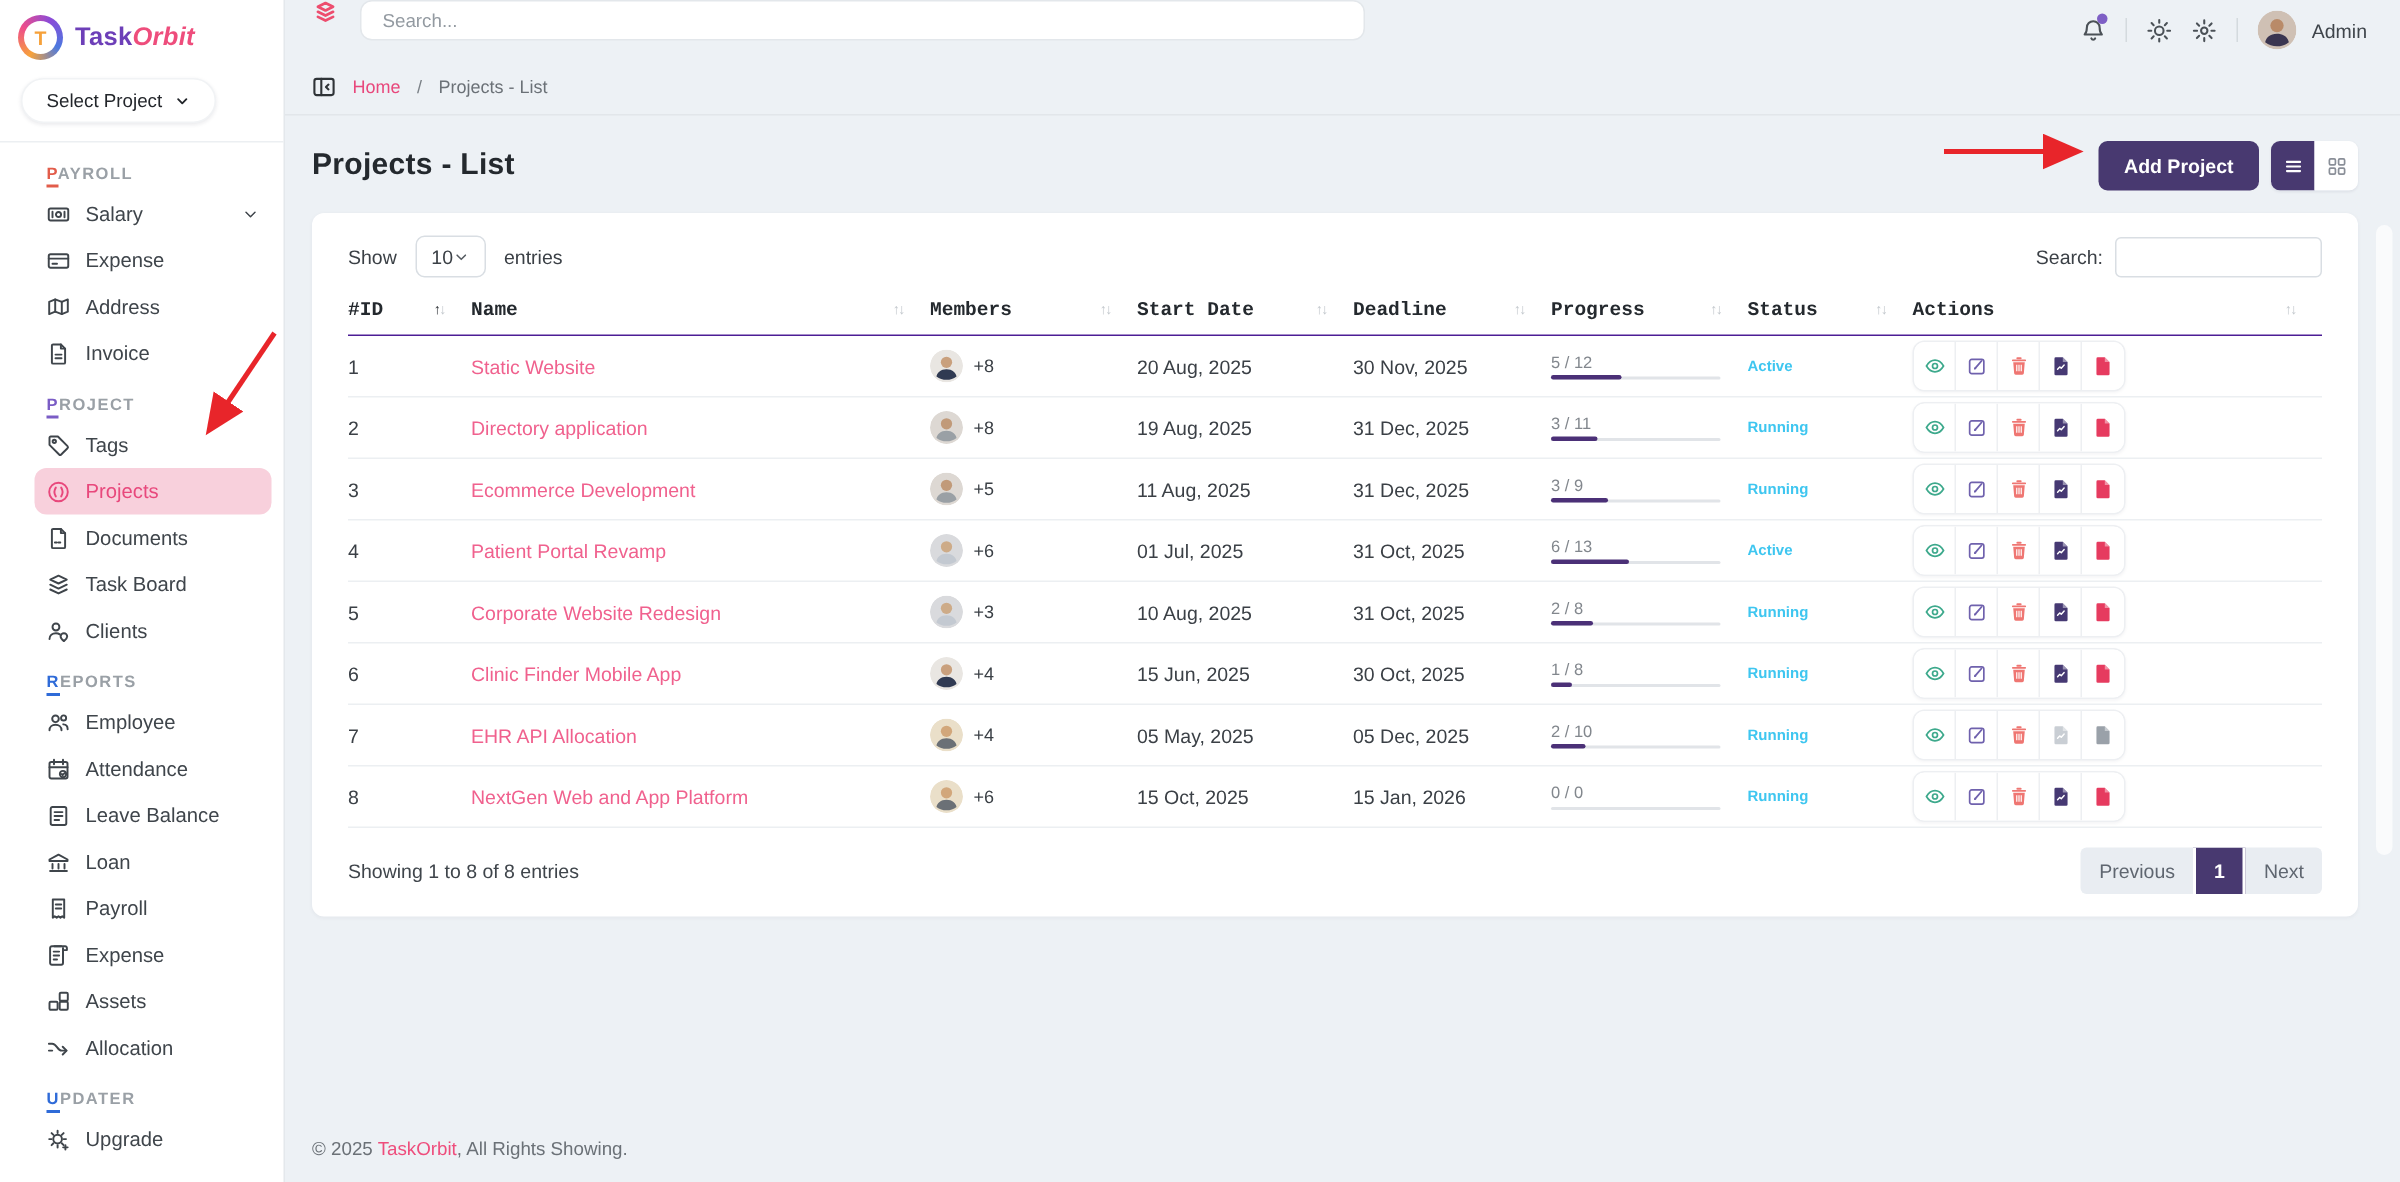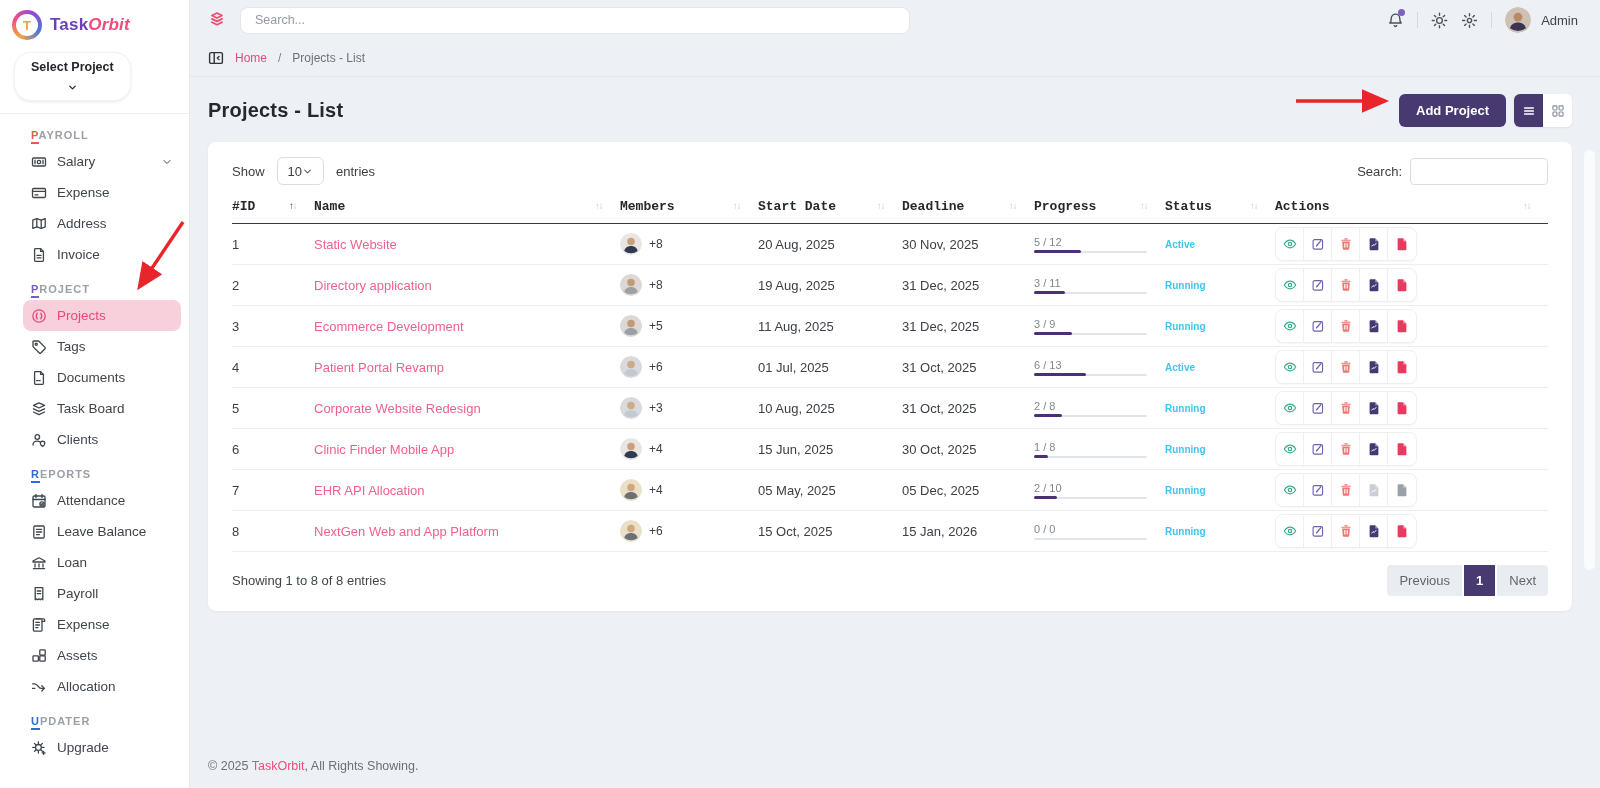--- a/index.html
+++ b/index.html
@@ -27,40 +27,39 @@
     display:flex; align-items:center; justify-content:center;
     font-weight:bold; font-size:13px; color:#f6a13a;
   }
   .brand-name { font-size:17px; font-weight:bold; letter-spacing:.2px; }
   .brand-task { color:#6d3fb8; }
   .brand-orbit { color:#ee4d7c;font-style:italic; }
   .select-project {
     margin:12px 2px 0 2px; background:#fff; border:1px solid #f1f3f5;
     box-shadow:0 1px 3px rgba(30,30,60,.10);
     border-radius:17px; padding:7px 16px; display:inline-flex; align-items:center; gap:8px;
-    font-weight:bold; font-size:12.5px; color:#23262b; cursor:pointer;
+    font-weight:normal; font-size:12.5px; color:#23262b; cursor:pointer;
     font-family:inherit;
-    flex-direction:column;
   }
   .nav { padding:2px 0 0;margin-left:15px; }
   .section-title { padding:13px 16px 5px; font-size:11px; font-weight:bold; letter-spacing:1px; color:#9aa0a6; }
   .section-first { border-bottom:2px solid currentColor; padding-bottom:1px; }
   .nav-item {
     display:flex; align-items:center; gap:10px; height:31px; padding:0 16px;
     font-size:13.5px; color:#3f454b; cursor:pointer; position:relative;
   }
   .nav-item .icon { width:16px; height:16px; flex-shrink:0; display:flex; }
   .nav-item svg { width:16px; height:16px; stroke:currentColor; fill:none; stroke-width:1.3; stroke-linecap:round; stroke-linejoin:round; }
   .nav-item.active { background:#f8d0dc; color:#e8487c; margin:0 8px; padding:0 8px; border-radius:8px; }
   .nav-caret { margin-left:auto; display:flex; }
   .nav-caret svg { width:12px; height:12px; stroke:#3f454b; }
 
   
   .main { flex:1; display:flex; flex-direction:column; min-width:0; }
-  .topbar { height:40px; display:flex; align-items:center; padding:0 22px 0 18px; }
+  .topbar { height:40px; display:flex; padding:0 22px 0 18px; }
   .hdr-layers { display:flex; margin-right:14px; }
   .hdr-layers svg { width:18px; height:18px; stroke:#ed4d6e; fill:none; stroke-width:1.6; stroke-linejoin:round; stroke-linecap:round; }
   .search-input {
     width:670px; height:27px; background:#fff; border:1px solid #e3e7eb; border-radius:8px;
     padding:0 14px; font-size:12.5px; color:#3b4046; outline:none; font-family:inherit;
   }
   .search-input::placeholder { color:#939aa1; }
   .topbar-right { margin-left:auto; display:flex; align-items:center; gap:13px; }
   .tb-icon { position:relative; display:flex; cursor:pointer; }
   .tb-icon svg { width:17px; height:17px; stroke:#4b5157; fill:none; stroke-width:1.3; stroke-linecap:round; stroke-linejoin:round; }
@@ -204,37 +203,37 @@
         <div class="nav-item">
           <span class="icon">
             <svg viewBox="0 0 16 16">
               <path d="M4.4 1.6h5.2l2.8 2.8v9.2a.8.8 0 0 1-.8.8H4.4a.8.8 0 0 1-.8-.8V2.4a.8.8 0 0 1 .8-.8z"></path>
               <path d="M9.6 1.6v2.8h2.8M6 8.4h4M6 10.8h4"></path>
             </svg>
           </span>
           <span>Invoice</span>
         </div>
         <div class="section-title"><span class="section-first" style="color: rgb(122, 92, 197);">P</span><span>ROJECT</span></div>
+        <div class="nav-item">
+          <span class="icon">
+            <svg viewBox="0 0 16 16">
+              <path d="M2 2.8a.8.8 0 0 1 .8-.8h4.8L14 8.4a1 1 0 0 1 0 1.4l-4.2 4.2a1 1 0 0 1-1.4 0L2 7.6z"></path>
+              <circle cx="5.2" cy="5.2" r="1.1"></circle>
+            </svg>
+          </span>
+          <span>Tags</span>
+        </div>
         <div class="nav-item active">
           <span class="icon">
             <svg viewBox="0 0 16 16">
               <circle cx="8" cy="8" r="6.2"></circle>
               <path d="M6.2 5.1c-1.1 1.7-1.1 4.1 0 5.8M9.8 5.1c1.1 1.7 1.1 4.1 0 5.8"></path>
             </svg>
           </span>
           <span>Projects</span>
-        </div>
-        <div class="nav-item">
-          <span class="icon">
-            <svg viewBox="0 0 16 16">
-              <path d="M2 2.8a.8.8 0 0 1 .8-.8h4.8L14 8.4a1 1 0 0 1 0 1.4l-4.2 4.2a1 1 0 0 1-1.4 0L2 7.6z"></path>
-              <circle cx="5.2" cy="5.2" r="1.1"></circle>
-            </svg>
-          </span>
-          <span>Tags</span>
         </div>
         <div class="nav-item">
           <span class="icon">
             <svg viewBox="0 0 16 16">
               <path d="M4.4 1.6h5.2l2.8 2.8v9.2a.8.8 0 0 1-.8.8H4.4a.8.8 0 0 1-.8-.8V2.4a.8.8 0 0 1 .8-.8z"></path>
               <path d="M9.6 1.6v2.8h2.8M5.6 10.6h1.2M8 10.6h1.2"></path>
             </svg>
           </span>
           <span>Documents</span>
         </div>
@@ -252,20 +251,31 @@
           <span class="icon">
             <svg viewBox="0 0 16 16">
               <circle cx="6.3" cy="5" r="2.3"></circle>
               <path d="M2 13c0-2.3 1.9-3.9 4.3-3.9 1 0 1.9.3 2.6.8"></path>
               <path d="M11.6 9.2a2.2 2.2 0 0 1 2.2 2.2c0 1.4-2.2 3-2.2 3s-2.2-1.6-2.2-3a2.2 2.2 0 0 1 2.2-2.2z"></path>
             </svg>
           </span>
           <span>Clients</span>
         </div>
         <div class="section-title"><span class="section-first" style="color: rgb(47, 107, 216);">R</span><span>EPORTS</span></div>
+        <div class="nav-item">
+          <span class="icon">
+            <svg viewBox="0 0 16 16">
+              <circle cx="6" cy="5.2" r="2.2"></circle>
+              <path d="M2 12.8c0-2.1 1.8-3.6 4-3.6s4 1.5 4 3.6"></path>
+              <circle cx="11.4" cy="4.6" r="1.7"></circle>
+              <path d="M11.2 8.9c1.8.1 2.9 1.4 2.9 3.2"></path>
+            </svg>
+          </span>
+          <span>Employee</span>
+        </div>
         <div class="nav-item">
           <span class="icon">
             <svg viewBox="0 0 16 16">
               <rect x="2" y="3" width="12" height="11" rx="1.2"></rect>
               <path d="M5 1.5v3M11 1.5v3M2 6.5h12"></path>
               <circle cx="11" cy="11" r="2.1"></circle>
               <path d="M10.2 11l.6.7 1.2-1.3"></path>
             </svg>
           </span>
           <span>Attendance</span>

